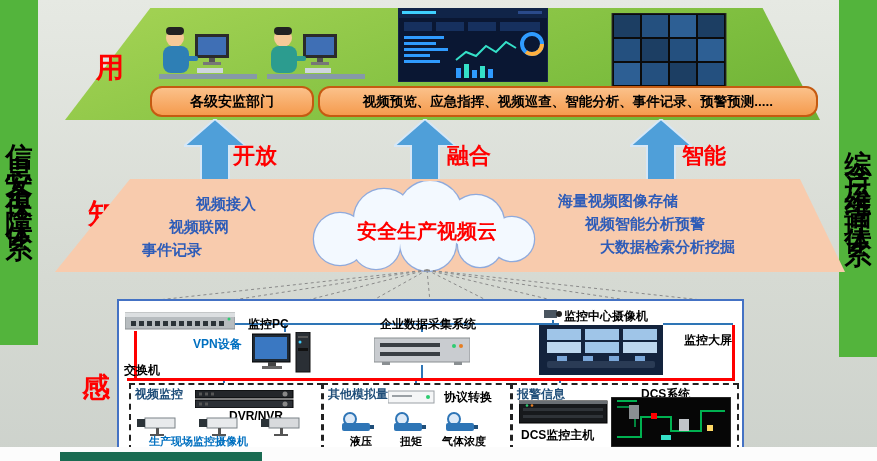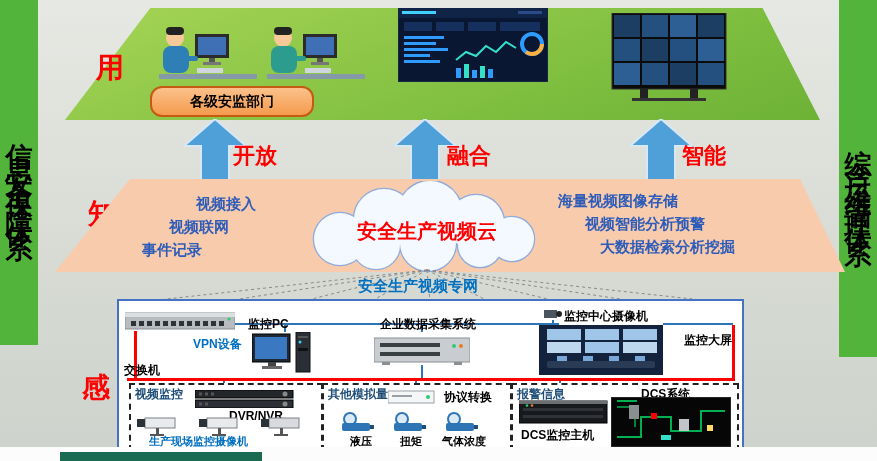--- a/index.html
+++ b/index.html
@@ -114,20 +114,23 @@
       </g>
       <rect x="30" y="76" width="8" height="9" fill="#222"></rect>
         <rect x="80" y="76" width="8" height="9" fill="#222"></rect>
       <rect x="22" y="85" width="74" height="3" fill="#333"></rect>
     </svg>
   </div>
 
   <div class="abs orange-box" style="left:150px;top:86px;width:160px;height:27px;font-size:14px;">
     <span>各级安监部门</span>
   </div>
+  <div class="abs orange-box" style="left:318px;top:86px;width:496px;height:27px;font-size:13.5px;">
+    <span>视频预览、应急指挥、视频巡查、智能分析、事件记录、预警预测.....</span>
+  </div>
 
   <div class="abs layer-label" style="left:96px;top:54px;">用</div>
   <div class="abs layer-label" style="left:88px;top:200px;">知</div>
   <div class="abs layer-label" style="left:82px;top:374px;">感</div>
 
   <svg class="abs" style="left:184px;top:119px;" width="62" height="62">
     <polygon points="31,0 62,27 45,27 45,62 17,62 17,27 0,27" fill="#4f9fd9" stroke="#d6e7f6" stroke-width="2"></polygon>
   </svg>
   <svg class="abs" style="left:394px;top:119px;" width="62" height="62">
     <polygon points="31,0 62,27 45,27 45,62 17,62 17,27 0,27" fill="#4f9fd9" stroke="#d6e7f6" stroke-width="2"></polygon>
@@ -178,21 +181,20 @@
         <line x1="317" y1="2" x2="110" y2="34"></line>
       <line x1="317" y1="2" x2="190" y2="34"></line>
         <line x1="317" y1="2" x2="260" y2="34"></line>
       <line x1="317" y1="2" x2="320" y2="34"></line>
         <line x1="317" y1="2" x2="380" y2="34"></line>
       <line x1="317" y1="2" x2="450" y2="34"></line>
         <line x1="317" y1="2" x2="530" y2="34"></line>
       <line x1="317" y1="2" x2="610" y2="34"></line>
     </g>
   </svg>
-  <div class="abs net-label" style="left:358px;top:277px;">安全生产视频专网</div>
 
   <div class="abs bottom-box" style="left:117px;top:299px;width:623px;height:154px;">
 
     <div class="abs line" style="left:114px;top:22px;width:326px;height:2px;"></div>
     <div class="abs line" style="left:165px;top:24px;width:2px;height:7px;"></div>
     <div class="abs line" style="left:302px;top:24px;width:2px;height:7px;"></div>
     <div class="abs line" style="left:433px;top:19px;width:2px;height:4px;"></div>
     <div class="abs line" style="left:544px;top:22px;width:70px;height:2px;"></div>
     <div class="abs line" style="left:302px;top:64px;width:2px;height:13px;"></div>
     <div class="abs line red" style="left:15px;top:30px;width:3px;height:48px;"></div>

